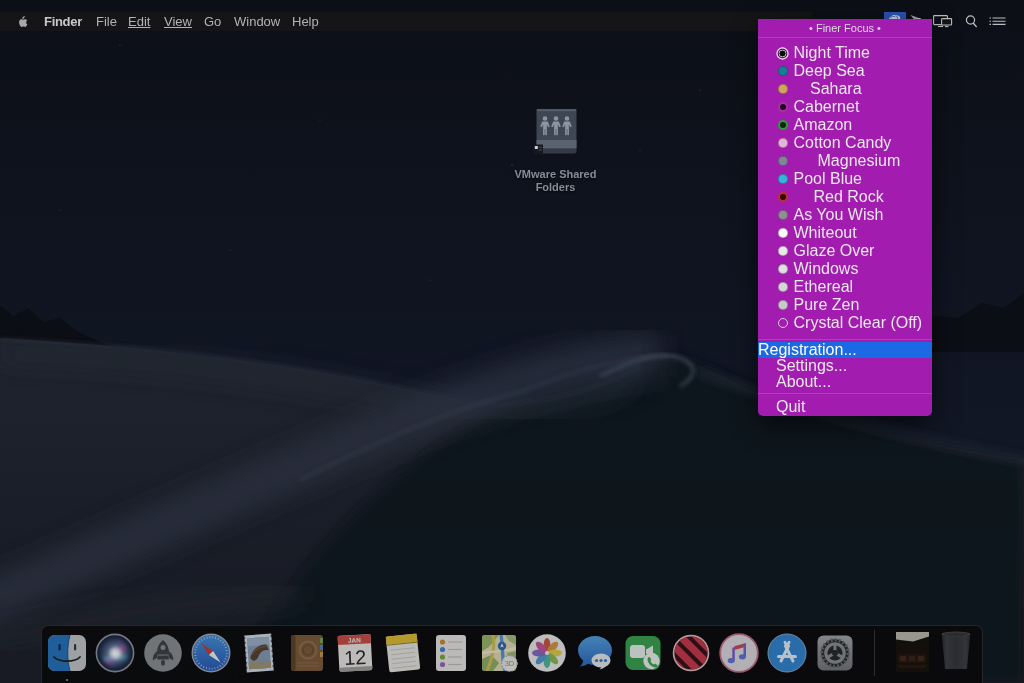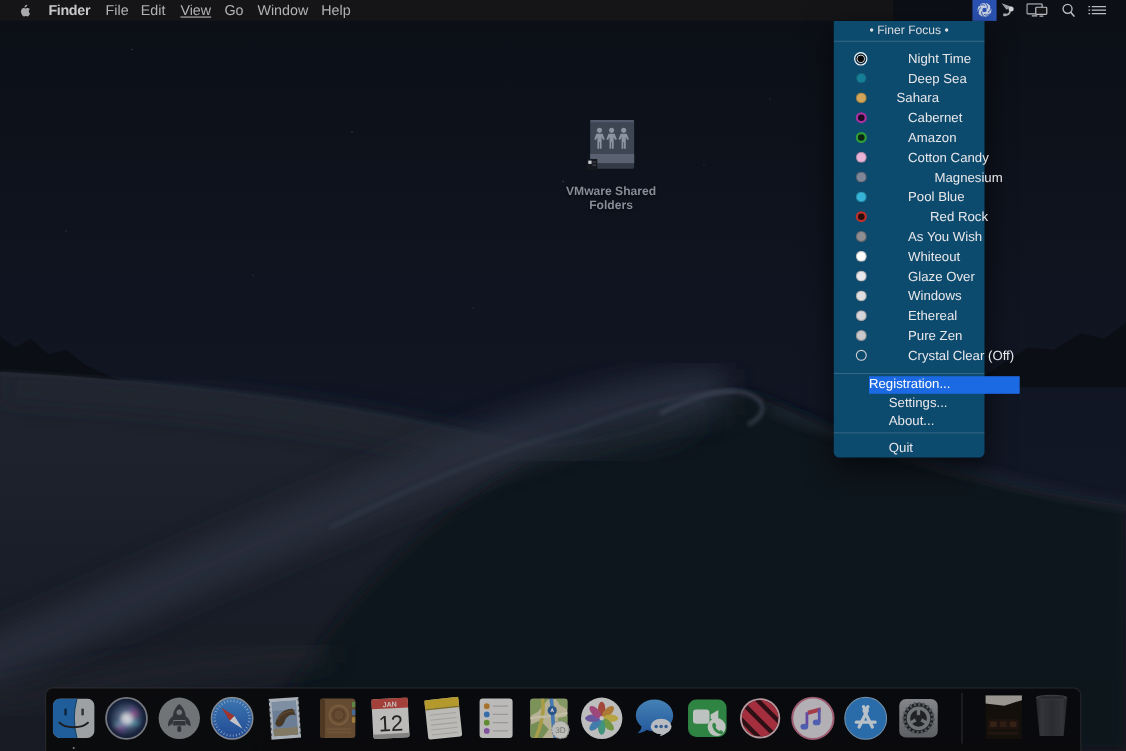--- a/index.html
+++ b/index.html
@@ -2,36 +2,36 @@
 <html><head>
 <meta charset="utf-8">
 <style>
   * { margin:0; padding:0; box-sizing:border-box; }
   html,body { width:1024px; height:683px; overflow:hidden; background:#0d1017;
     font-family:"Liberation Sans", sans-serif; -webkit-font-smoothing:antialiased; }
   #screen { position:relative; width:1024px; height:683px; overflow:hidden; }
   .abs { position:absolute; }
 
   
-  #menubar { position:absolute; left:0; top:0; width:812px; height:19px;
+  #menubar { position:absolute; left:0; top:12px; width:812px; height:19px;
     background:#151518; z-index:50; will-change:transform; }
   #menubar .mi { position:absolute; top:0; height:19px; line-height:19px;
     font-size:13px; color:#b2b2b4; }
   #menubar .mi.b { font-weight:bold; color:#c9c9cb; letter-spacing:-0.3px; }
 
   
-  #menu { position:absolute; left:758px; top:19px; width:137px; height:397px;
-    background:#0c4a6e; border-radius:0 0 5px 5px; will-change:transform;
+  #menu { position:absolute; left:758px; top:19px; width:174px; height:397px;
+    background:#a21caf; border-radius:0 0 5px 5px; will-change:transform;
     box-shadow:0 10px 26px rgba(0,0,0,0.6); z-index:60; }
   #menu .hdr { position:absolute; left:0; top:0; width:100%; height:18px;
     text-align:center; font-size:11px; color:#dddddf; line-height:19px; }
   #menu .sep { position:absolute; left:0; width:100%; height:1px;
     background:rgba(255,255,255,0.16); }
-  .mitem { position:absolute; height:18px; line-height:18px; font-size:12px;
-    color:#e9e8ea; white-space:nowrap;margin-left:32px; }
+  .mitem { position:absolute; height:18px; line-height:18px; font-size:16px;
+    color:#e9e8ea; white-space:nowrap; }
   .dot { position:absolute; left:777px; width:10px; height:10px;
     border-radius:50%; }
 
   
   #dicon { position:absolute; left:508px; top:108px; width:95px; z-index:10;
     text-align:center; will-change:transform; }
   #dicon .lbl { margin-top:10px; font-size:11px; font-weight:bold; color:#878c97;
     line-height:13px; text-shadow:0 1px 2px rgba(0,0,0,0.7); }
 
   
@@ -419,21 +419,21 @@
 
   <div class="abs" style="left:65.5px;top:678.5px;width:2.6px;height:2.6px;border-radius:50%;background:#909095;z-index:46;"></div>
   </div>
 
   <div id="menubar">
     <svg class="abs" style="left:17px;top:3.5px;" width="11" height="13" viewBox="0 0 11 13">
       <path d="M7.6,2.1 C8.1,1.5 8.5,0.7 8.4,0 C7.7,0.05 6.9,0.5 6.4,1.1 C5.95,1.6 5.55,2.4 5.7,3.1 C6.45,3.15 7.15,2.7 7.6,2.1 Z M9.9,6.9 C9.9,5.4 10.8,4.7 10.85,4.65 C10.2,3.7 9.2,3.55 8.85,3.55 C8,3.45 7.2,4.05 6.75,4.05 C6.3,4.05 5.65,3.56 4.95,3.58 C4.03,3.6 3.18,4.12 2.7,4.95 C1.74,6.6 2.45,9.05 3.38,10.4 C3.84,11.05 4.38,11.8 5.1,11.77 C5.79,11.74 6.05,11.32 6.88,11.32 C7.71,11.32 7.95,11.77 8.68,11.75 C9.42,11.73 9.89,11.08 10.34,10.42 C10.86,9.66 11.08,8.92 11.09,8.88 C11.07,8.87 9.9,8.42 9.9,6.9 Z" transform="scale(0.93)" fill="#a8a9ab"></path>
     </svg>
     <span class="mi b" style="left:44px;">Finder</span>
     <span class="mi" style="left:96px;">File</span>
-    <span class="mi" style="left:128px;">Edit</span>
+    <span class="mi" style="left:128px;text-decoration:underline;">Edit</span>
     <span class="mi" style="left:164px;text-decoration:underline;">View</span>
     <span class="mi" style="left:204px;">Go</span>
     <span class="mi" style="left:234px;">Window</span>
     <span class="mi" style="left:292px;">Help</span>
 
     <div class="abs" style="left:884px;top:0;width:21.5px;height:19px;background:#2a52b2;"></div>
     <svg class="abs" style="left:888px;top:2px;" width="14" height="14" viewBox="0 0 14 14">
       <circle cx="7" cy="7" r="6.3" fill="#c9d2e2"></circle>
       <circle cx="7" cy="7" r="2" fill="#2a52b2"></circle>
       <g stroke="#2a52b2" stroke-width="0.9" fill="none">
@@ -479,21 +479,21 @@
         <svg style="position:absolute;left:18px;top:27.5px" width="13" height="13" viewBox="0 0 13 13">
       <circle cx="6.5" cy="6.5" r="5.6" fill="none" stroke="#f2f2f4" stroke-width="1.1"></circle>
       <circle cx="6.5" cy="6.5" r="4.4" fill="#0a0a0c"></circle>
       <circle cx="6.5" cy="6.5" r="3.4" fill="none" stroke="#e8e8ea" stroke-width="0.9"></circle>
       <circle cx="6.5" cy="6.5" r="2.8" fill="#0a0a0c"></circle>
         </svg>
         <div class="mitem" style="left:35.5px;top:25px;">Night Time</div>
         <div class="dot" style="left:19.5px;top:47px;background:#177e98;width:10px;height:10px;border:1px solid rgba(0,0,0,0.25);"></div>
         <div class="mitem" style="left:35.5px;top:43px;">Deep Sea</div>
         <div class="dot" style="left:19.5px;top:65px;background:#d2a65a;width:10px;height:10px;border:1px solid rgba(0,0,0,0.25);"></div>
-        <div class="mitem" style="left:25px;top:61px;">Sahara</div>
+        <div class="mitem" style="left:52px;top:61px;">Sahara</div>
         <div class="dot" style="left:19.5px;top:83px;border:2px solid #aa2fa2;background:#1e0b20;width:10px;height:10px;"></div>
         <div class="mitem" style="left:35.5px;top:79px;">Cabernet</div>
         <div class="dot" style="left:19.5px;top:101px;border:2px solid #2e9e3a;background:#0d2410;width:10px;height:10px;"></div>
         <div class="mitem" style="left:35.5px;top:97px;text-align:center;">Amazon</div>
         <div class="dot" style="left:19.5px;top:119px;background:#e8b5d8;width:10px;height:10px;border:1px solid rgba(0,0,0,0.25);"></div>
         <div class="mitem" style="left:35.5px;top:115px;">Cotton Candy</div>
         <div class="dot" style="left:19.5px;top:137px;background:#7f8798;width:10px;height:10px;border:1px solid rgba(0,0,0,0.25);"></div>
         <div class="mitem" style="left:35.5px;top:133px;padding-left:24px;">Magnesium</div>
         <div class="dot" style="left:19.5px;top:155px;background:#35b3d8;width:10px;height:10px;border:1px solid rgba(0,0,0,0.25);"></div>
         <div class="mitem" style="left:35.5px;top:151px;">Pool Blue</div>

